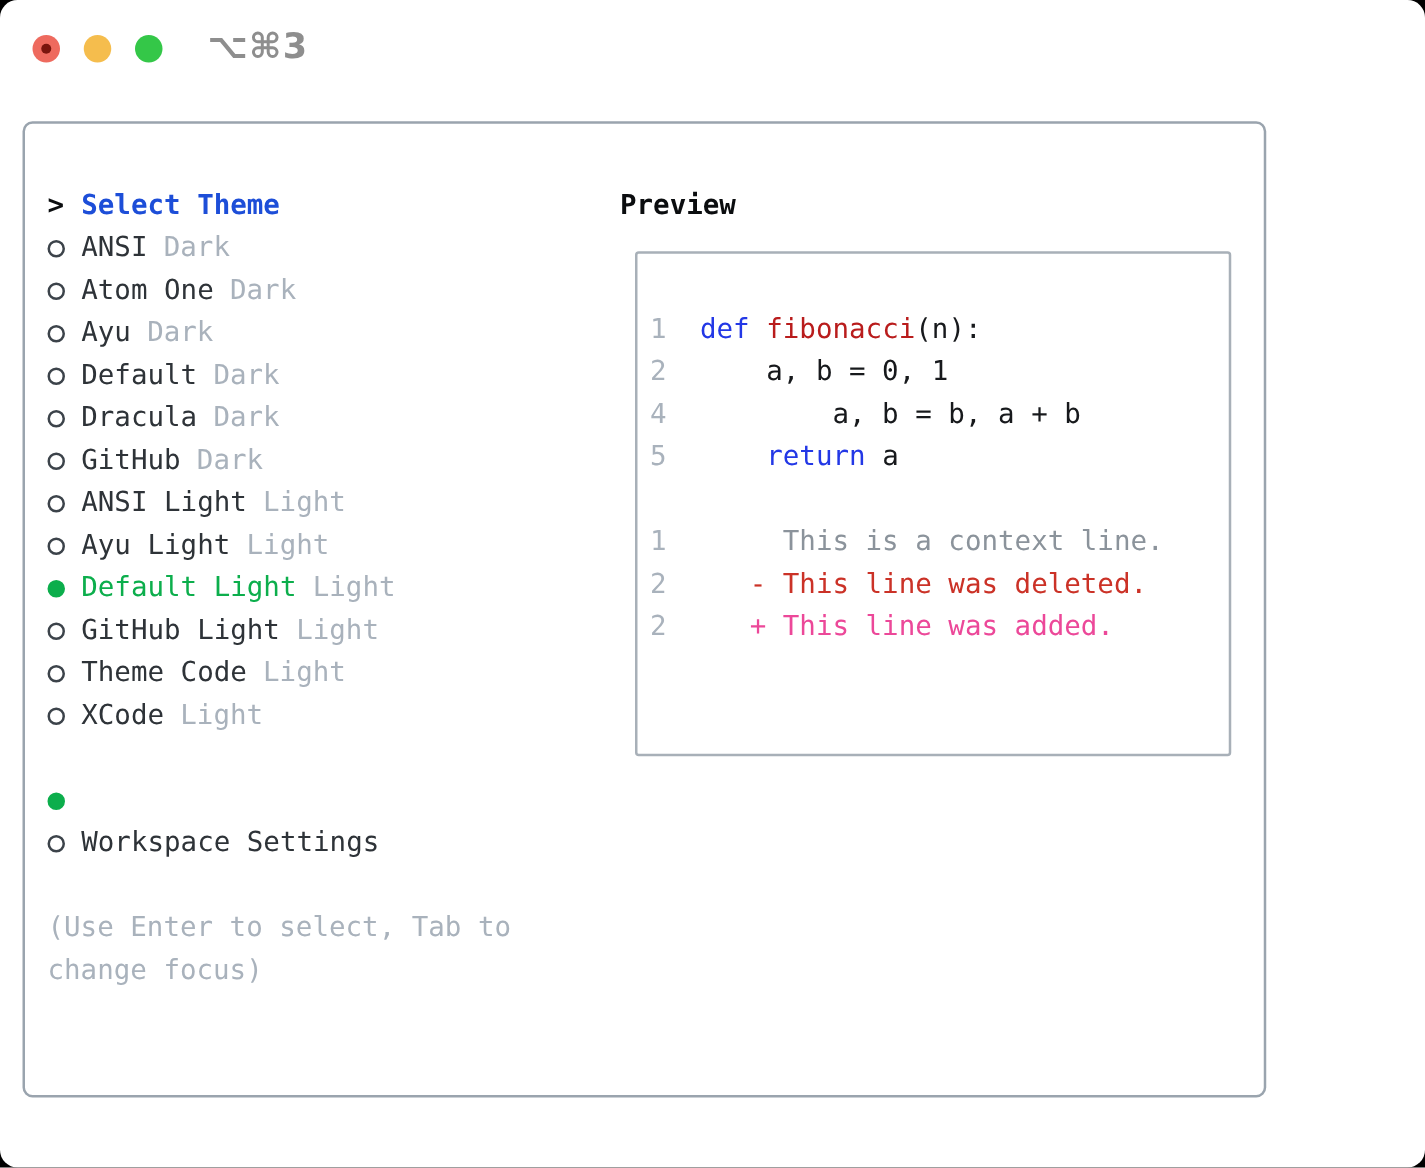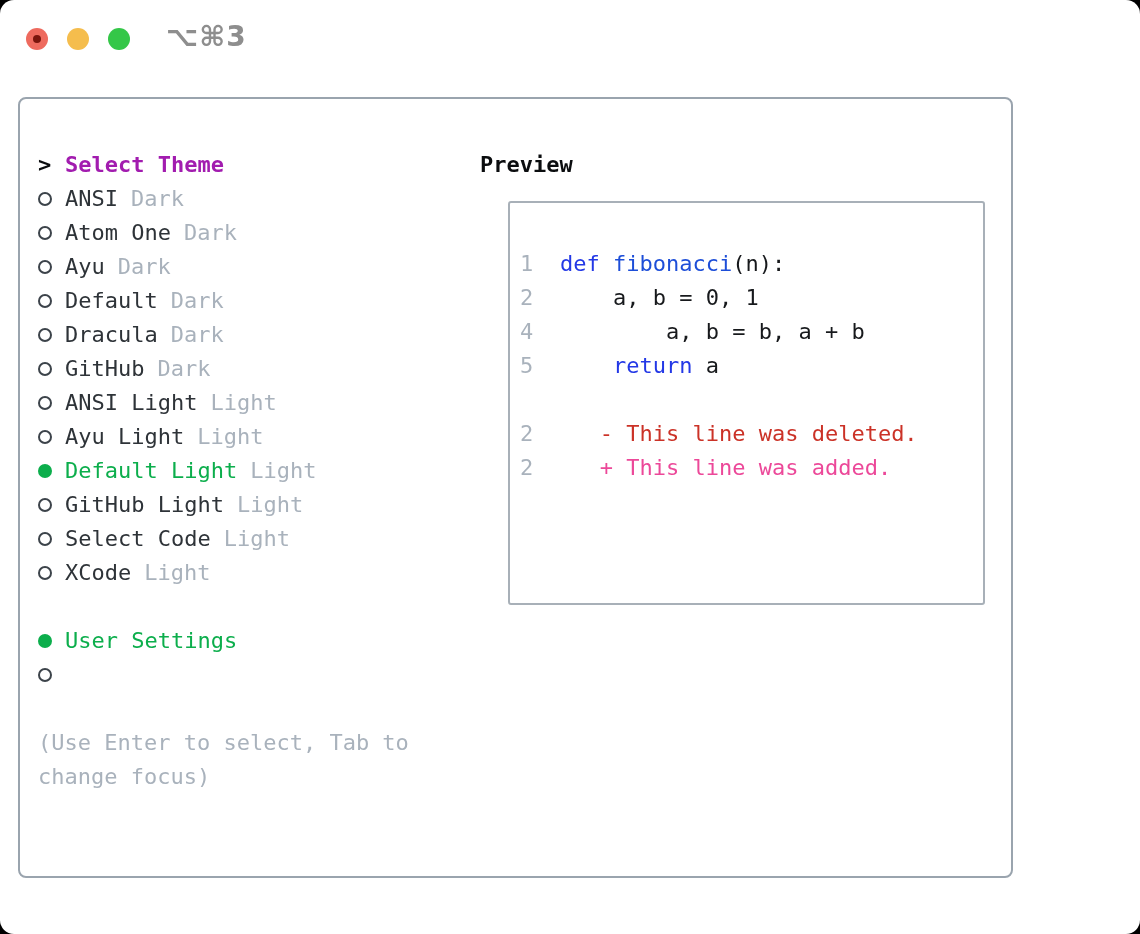--- a/index.html
+++ b/index.html
@@ -40,40 +40,40 @@
     font-size:22px;line-height:34px;color:#2e3338;
   }
   .row{display:flex;align-items:center;height:34px;white-space:pre;}
   .marker{width:27px;flex:0 0 27px;display:flex;align-items:center;}
   .chev{font-weight:700;color:#0b0d0f;}
   .circle{
     width:14px;height:14px;border:2px solid #3c434a;border-radius:50%;
     box-sizing:border-box;display:inline-block;
   }
   .sel .circle{background:#0cae4c;border-color:#0cae4c;}
-  .hdr{font-weight:700;color:#a21caf;}
+  .hdr{font-weight:700;color:#1d4ed8;}
   .name{color:#2e3338;}
   .sel .name{color:#0cae4c;}
   .variant{color:#a9b2bc;margin-left:13px;}
   .blank{height:34px;}
   .hint{height:34px;line-height:34px;color:#a9b2bc;white-space:pre;}
   
   .ptitle{
-    position:absolute;left:460px;top:49px;height:34px;line-height:34px;
+    position:absolute;left:476px;top:49px;height:34px;line-height:34px;
     font-size:22px;font-weight:700;color:#0b0d0f;
   }
   .pbox{
     position:absolute;left:488px;top:102px;width:477px;height:404px;
     border:2px solid #a8b0b8;border-radius:3px;box-sizing:border-box;
     padding:44px 0 0 10px;overflow:hidden;
   }
   .cline{height:34px;line-height:34px;font-size:22px;white-space:pre;color:#17191c;}
   .ln{display:inline-block;width:40px;color:#a9b2bc;}
   .tok-k{color:#2338e6;}
-  .tok-f{color:#1d4ed8;}
+  .tok-f{color:#b91c1c;}
   .ctx .dtext{color:#8b939b;}
   .del .dtext{color:#cb3227;margin-top:14px;}
   .add .dtext{color:#ec4899;}
 </style>
 </head>
 <body>
 
 <div class="window">
 
   <div class="traffic">
@@ -139,53 +139,54 @@
         <span class="name">Default Light</span>
         <span class="variant">Light</span>
       </div>
       <div class="row item">
         <span class="marker"><span class="circle"></span></span>
         <span class="name">GitHub Light</span>
         <span class="variant">Light</span>
       </div>
       <div class="row item">
         <span class="marker"><span class="circle"></span></span>
-        <span class="name">Select Code</span>
+        <span class="name">Theme Code</span>
         <span class="variant">Light</span>
       </div>
       <div class="row item">
         <span class="marker"><span class="circle"></span></span>
         <span class="name">XCode</span>
         <span class="variant">Light</span>
       </div>
 
       <div class="blank"></div>
 
       <div class="row item sel">
         <span class="marker"><span class="circle"></span></span>
-        <span class="name">User Settings</span>
       </div>
       <div class="row item">
         <span class="marker"><span class="circle"></span></span>
+        <span class="name">Workspace Settings</span>
       </div>
 
       <div class="blank"></div>
 
       <div class="hint">(Use Enter to select, Tab to</div>
       <div class="hint">change focus)</div>
     </div>
 
     <div class="ptitle">Preview</div>
 
     <div class="pbox">
       <div class="cline"><span class="ln">1</span><span class="tok-k">def</span><span> </span><span class="tok-f">fibonacci</span><span>(n):</span></div>
       <div class="cline"><span class="ln">2</span><span>    a, b = 0, 1</span></div>
       <div class="cline"><span class="ln">4</span><span>        a, b = b, a + b</span></div>
       <div class="cline"><span class="ln">5</span><span>    </span><span class="tok-k">return</span><span> a</span></div>
 
       <div class="cline"></div>
 
+      <div class="cline ctx"><span class="ln">1</span><span class="dtext">     This is a context line.</span></div>
       <div class="cline del"><span class="ln">2</span><span class="dtext">   - This line was deleted.</span></div>
       <div class="cline add"><span class="ln">2</span><span class="dtext">   + This line was added.</span></div>
     </div>
 
   </div>
 </div>
 
 </body></html>

